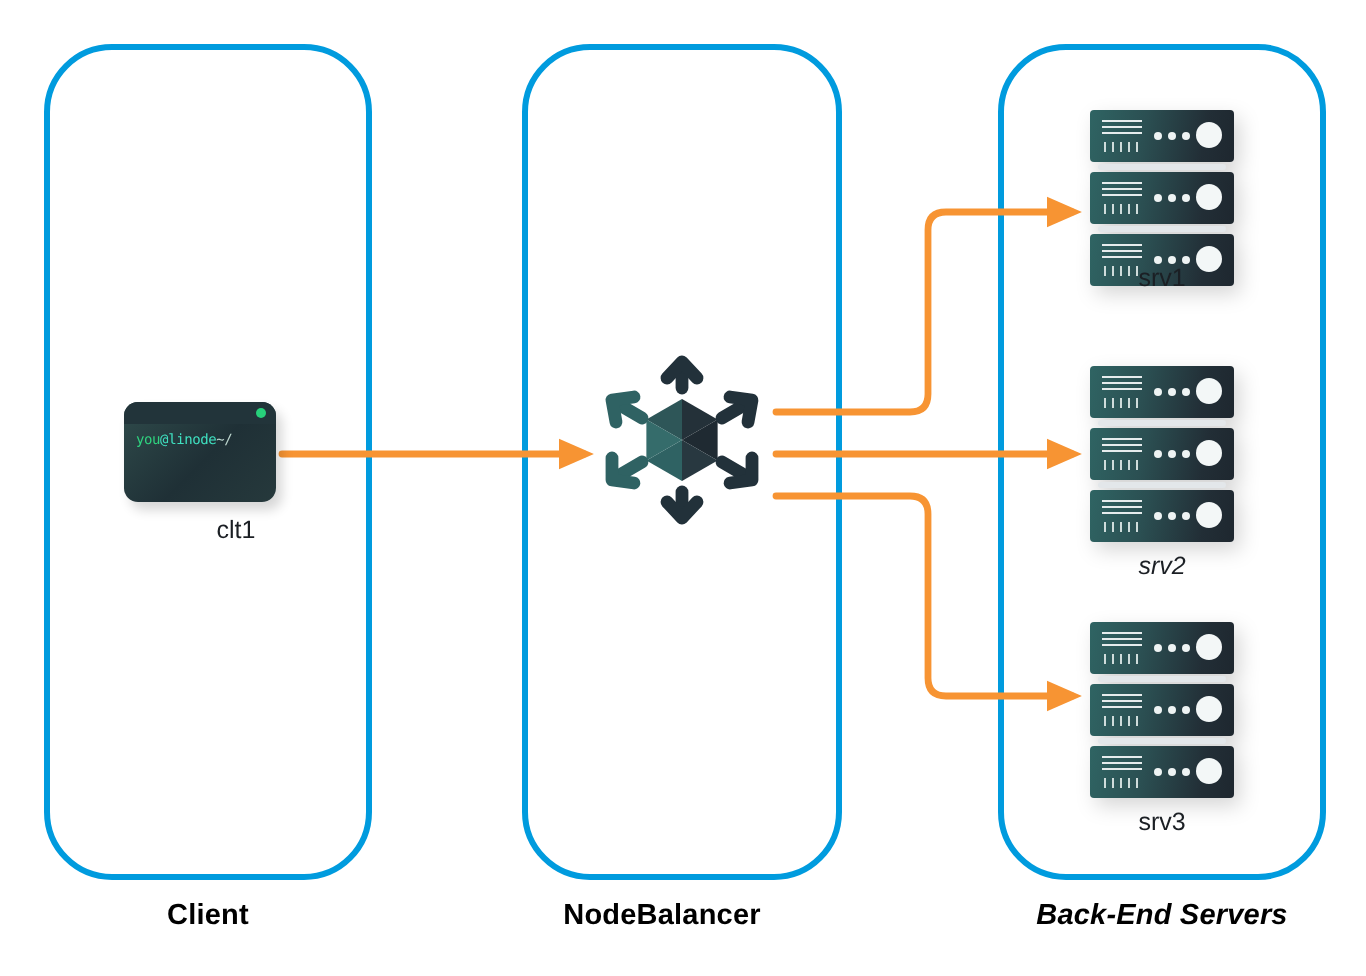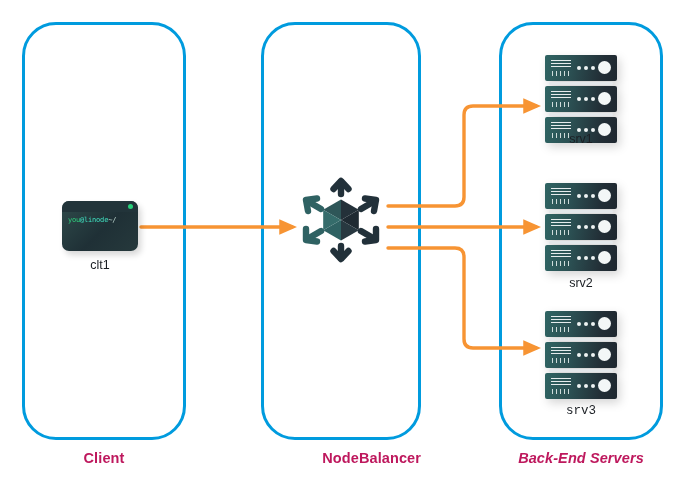--- a/index.html
+++ b/index.html
@@ -29,27 +29,27 @@
   }
   #group-client      { left: 22px;  top: 22px; width: 164px; height: 418px; }
   #group-balancer    { left: 261px; top: 22px; width: 160px; height: 418px; }
   #group-servers     { left: 499px; top: 22px; width: 164px; height: 418px; }
 
   .group-label {
     position: absolute;
     text-align: center;
     font-size: 14.5px;
     font-weight: bold;
-    color: #be185d;
+    color: #000000;
     letter-spacing: 0.1px;
     white-space: nowrap;
     top: 450px;
   }
   #label-client   { left: 22px;  width: 164px; }
-  #label-balancer { left: 261px; width: 160px; text-align: right; }
+  #label-balancer { left: 251px; width: 160px; }
   #label-servers  { left: 499px; width: 164px; font-style: italic; }
 
   
   .node-label {
     position: absolute;
     text-align: center;
     font-size: 12.5px;
     font-weight: normal;
     color: #1b1f24;
     white-space: nowrap;
@@ -98,21 +98,21 @@
     top: 15px;
     font-family: "DejaVu Sans Mono", monospace;
     font-size: 7px;
     color: #2fd27f;
     letter-spacing: -0.2px;
     white-space: nowrap;
   }
   #clt1-prompt .host { color: #3fe0c0; }
   #clt1-prompt .path { color: #bfd8d0; }
 
-  #label-clt1 { left: 50px; top: 258px; width: 100px; }
+  #label-clt1 { left: 68px; top: 258px; width: 100px; }
 
   
   #nb1-icon {
     position: absolute;
     left: 297px;
     top: 176px;
     width: 88px;
     height: 88px;
   }
   #label-nb1 { left: 291px; top: 276px; width: 100px; }
@@ -211,22 +211,22 @@
     position: absolute;
     right: 6px;
     top: 6px;
     width: 13px;
     height: 13px;
     border-radius: 50%;
     background: #f3f7f7;
   }
 
   #label-srv1 { left: 531px; top: 132px; width: 100px; }
-  #label-srv2 { left: 531px; top: 276px; width: 100px; }
-  #label-srv3 { left: 531px; top: 404px; width: 100px; font-family: Liberation Mono, monospace; }
+  #label-srv2 { left: 531px; top: 276px; width: 100px; font-style: italic; }
+  #label-srv3 { left: 531px; top: 404px; width: 100px; }
 </style>
 </head>
 <body>
 
 <div id="stage">
 
   <div class="group-box" id="group-client"></div>
   <div class="group-box" id="group-balancer"></div>
   <div class="group-box" id="group-servers"></div>
 

